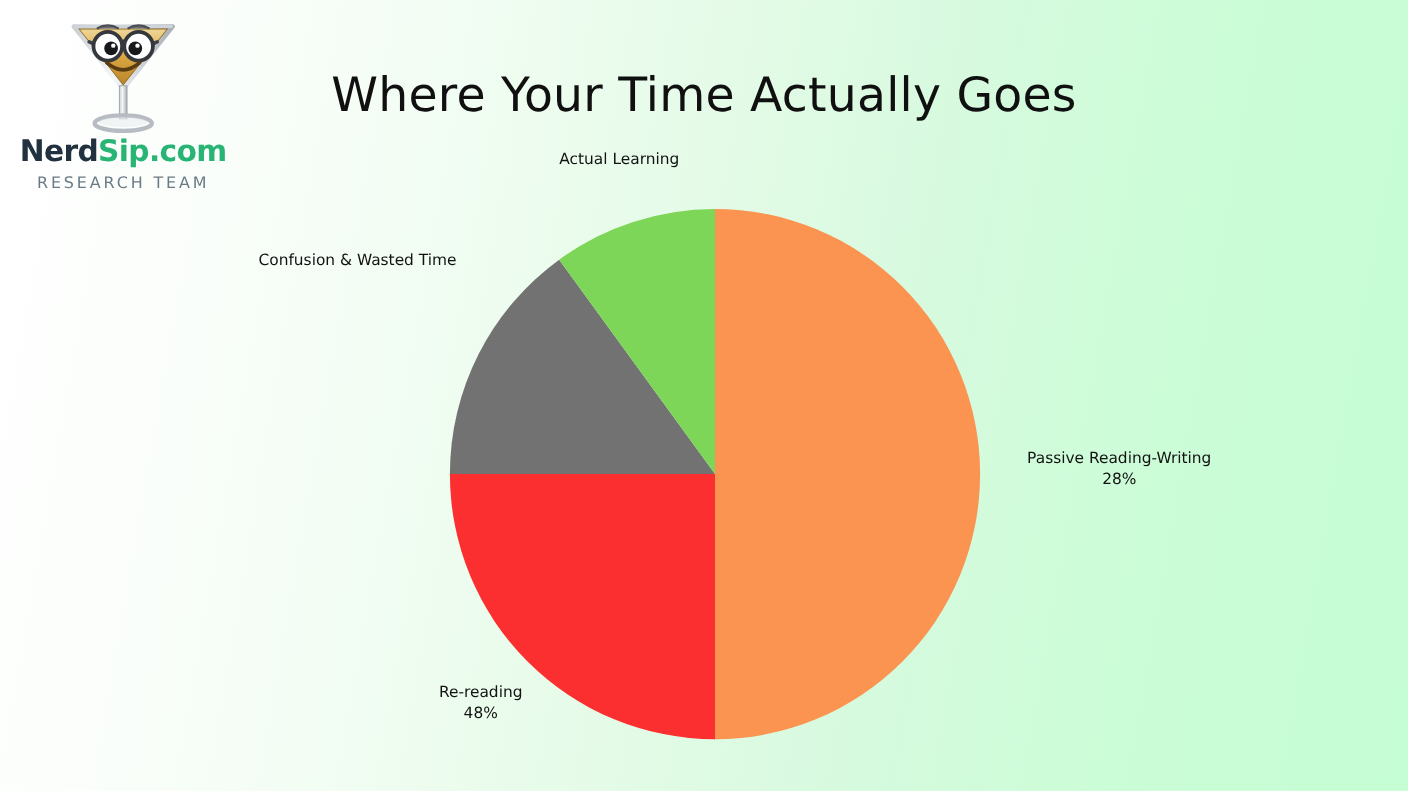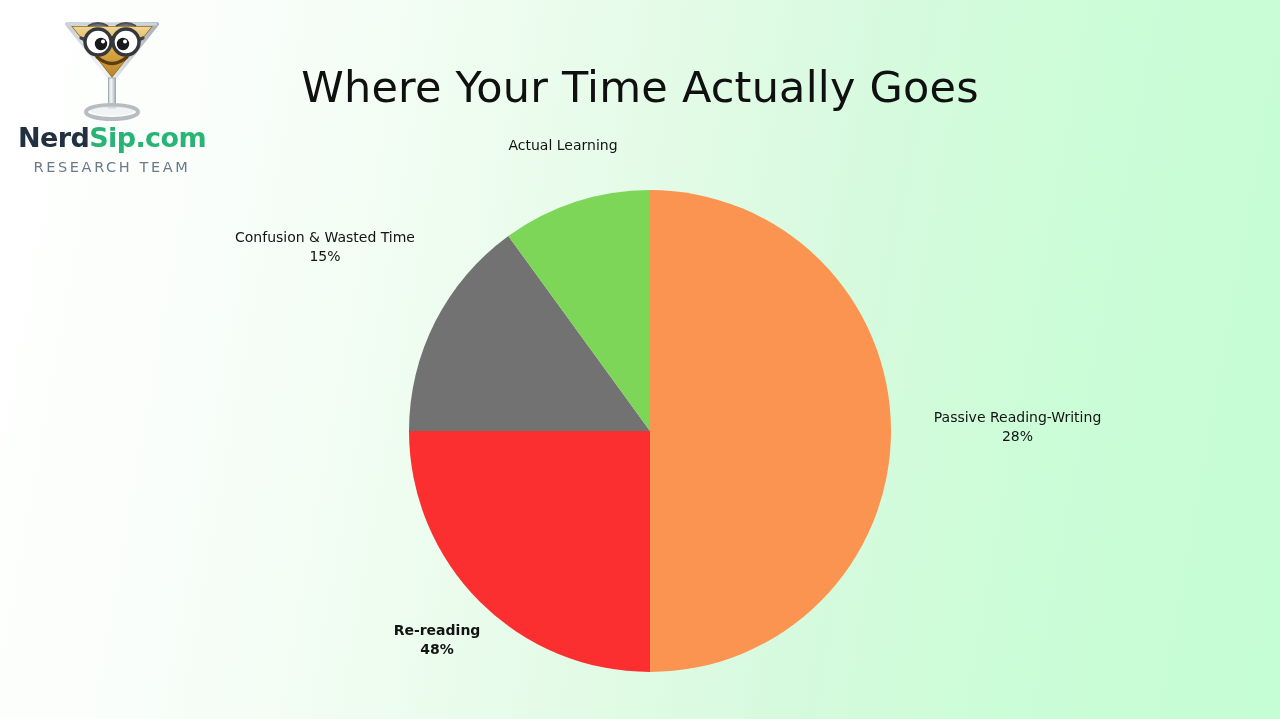--- a/index.html
+++ b/index.html
@@ -97,21 +97,21 @@
     color: #131313;
     text-align: center;
     line-height: 1.33;
     white-space: nowrap;
   }
   .slice-label .pct { display: block; }
 
   #label-actual-learning { left: 438px; top: 136px; width: 250px; }
   #label-confusion       { left: 170px; top: 228px; width: 310px; }
   #label-passive         { left: 880px; top: 408px; width: 275px; text-align: center; }
-  #label-rereading       { left: 337px; top: 621px; width: 200px; font-weight: bold; }
+  #label-rereading       { left: 337px; top: 621px; width: 200px; }
 </style>
 </head>
 <body>
 
 <div id="slide">
 
   <div id="chart-title">Where Your Time Actually Goes</div>
 
   <div id="logo-block">
     <svg id="logo-mark" viewBox="0 0 110 118">
@@ -173,21 +173,20 @@
         </g>
     </svg>
   </div>
 
   <div class="slice-label" id="label-actual-learning">
     <span>Actual Learning</span>
   </div>
 
   <div class="slice-label" id="label-confusion">
     <span>Confusion &amp; Wasted Time</span>
-    <span class="pct">15%</span>
   </div>
 
   <div class="slice-label" id="label-passive">
     <span>Passive Reading-Writing</span>
     <span class="pct">28%</span>
   </div>
 
   <div class="slice-label" id="label-rereading">
     <span>Re-reading</span>
     <span class="pct">48%</span>

